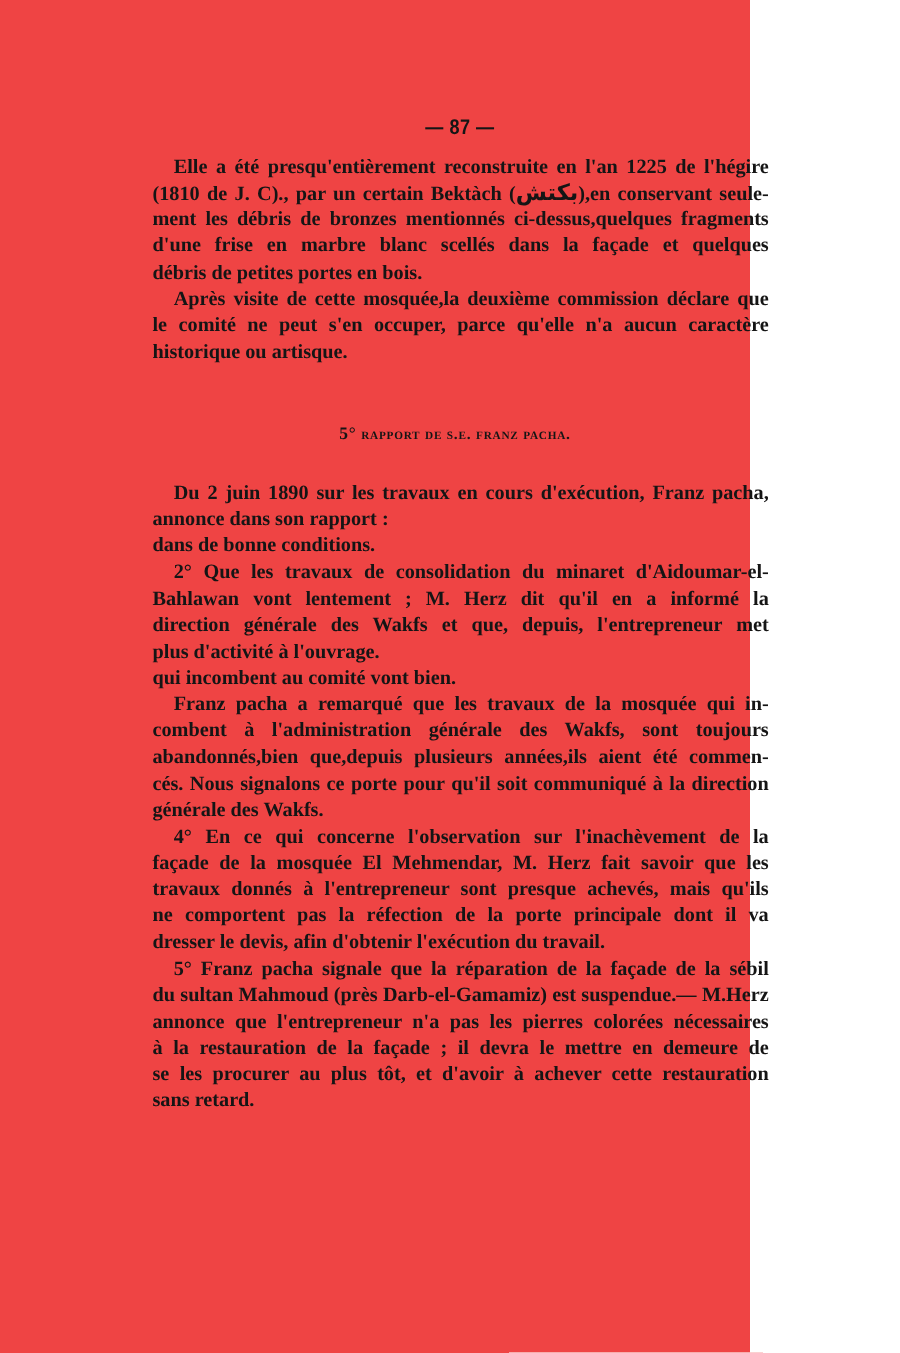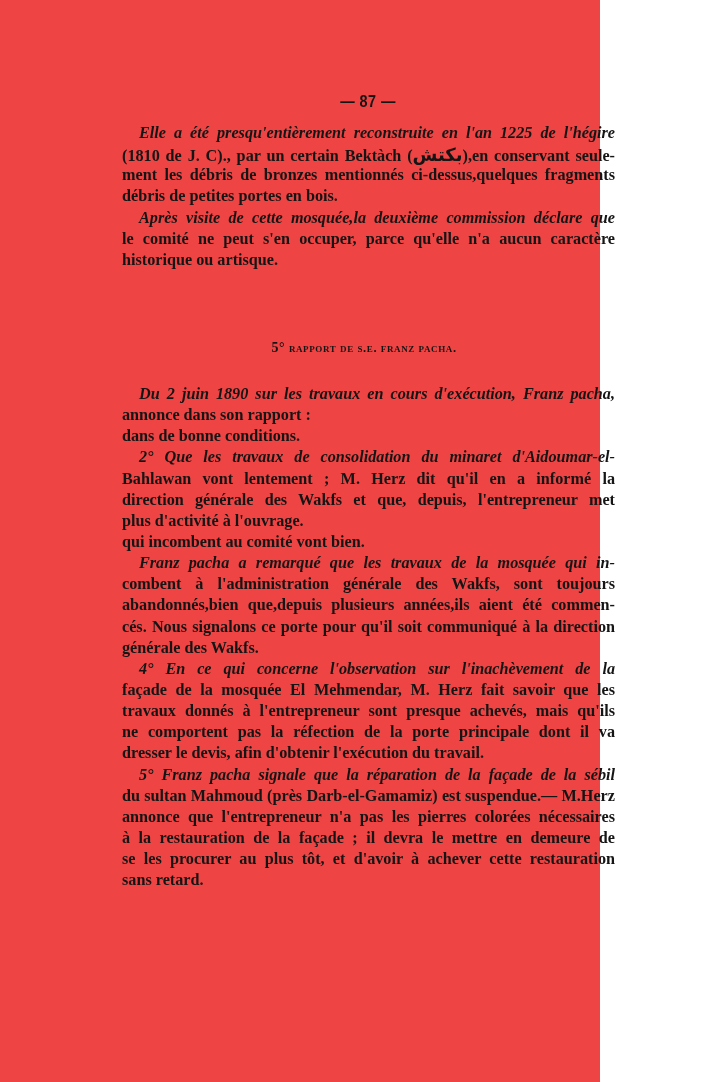--- a/index.html
+++ b/index.html
@@ -43,21 +43,21 @@
       display: block;
       height: 21.15px;
       line-height: 21.15px;
       font-size: 16.2px;
       font-weight: bold;
       white-space: nowrap;
       text-align: justify;
       text-align-last: justify;
       overflow: visible;
     }
-    .line.indent { padding-left: 17px; font-style: italic; }
+    .line.indent { padding-left: 17px; }
     .line.last { text-align-last: left; }
     .block1 { top: 123px; }
     .block2 { top: 384px; }
     .heading {
       position: absolute;
       top: 340px;
       left: 0;
       width: 728px;
       text-align: center;
       font-size: 12.5px;
@@ -76,20 +76,21 @@
 <body>
 
 <div class="page">
 
   <div class="page-number">— 87 —</div>
 
   <div class="block block1">
     <span class="line indent">Elle a été presqu'entièrement reconstruite en l'an 1225 de l'hégire</span>
     <span class="line"><span>(1810 de J. C)., par un certain Bektàch (</span><span class="arabic" dir="rtl">بكتش</span><span>),en conservant seule-</span></span>
     <span class="line">ment les débris de bronzes mentionnés ci-dessus,quelques fragments</span>
+    <span class="line">d'une frise en marbre blanc scellés dans la façade et quelques</span>
     <span class="line last">débris de petites portes en bois.</span>
     <span class="line indent">Après visite de cette mosquée,la deuxième commission déclare que</span>
     <span class="line">le comité ne peut s'en occuper, parce qu'elle n'a aucun caractère</span>
     <span class="line last">historique ou artisque.</span>
   </div>
 
   <div class="heading">
     <span class="num">5°</span>
     <span>rapport de s.e. franz pacha.</span>
   </div>

